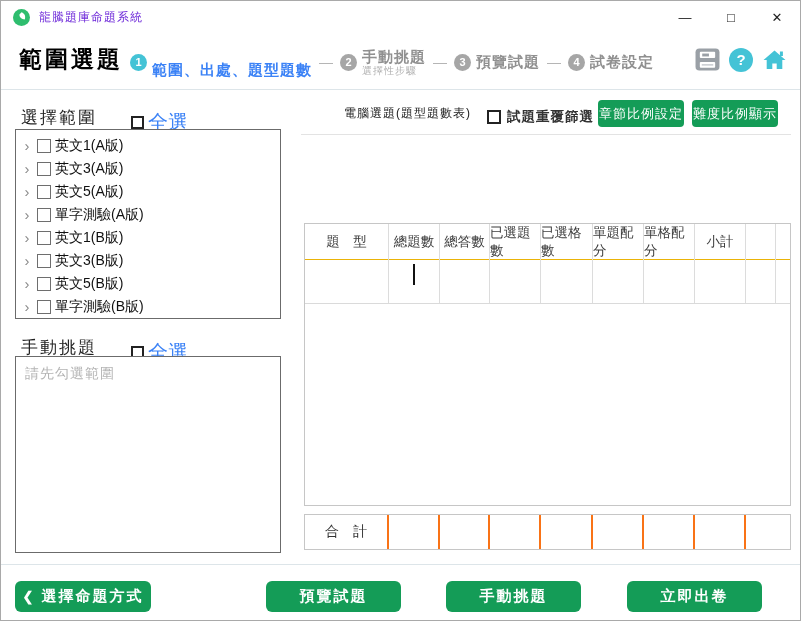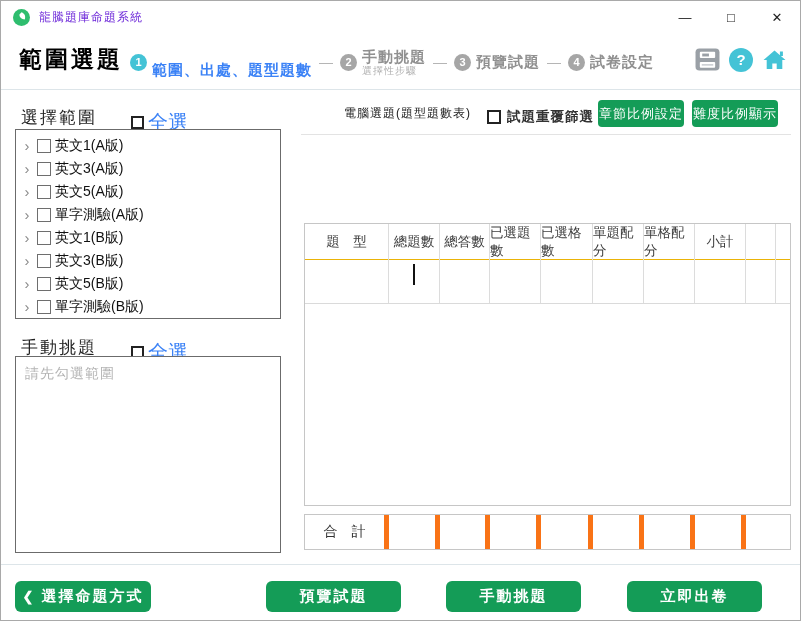--- a/index.html
+++ b/index.html
@@ -54,21 +54,21 @@
   .btn-order { position:absolute; left:300px; top:188px; width:113px; height:24px; background:#9d9d9d; color:#fff; font-size:13.5px; letter-spacing:1px; border:none; border-radius:8px; display:flex; align-items:center; justify-content:center; font-family:inherit; }
   .qtable { position:absolute; left:303px; top:222px; width:487px; height:283px; border:1px solid #c6c6c6; background:#fff; }
   .qrow { display:grid; grid-template-columns:84px 51px 50px 51px 52px 51px 51px 51px 30px auto; }
   .qrow.head { height:36px; border-bottom:1px solid #eab308; }
   .qrow.entry { height:44px; border-bottom:1px solid #dadada; }
   .qcell { border-right:1px solid #dcdcdc; display:flex; align-items:center; justify-content:center; font-size:13.5px; color:#3c3c3c; position:relative; }
   .qcell:last-child { border-right:none; }
   .caret { position:absolute; left:24px; top:4px; width:2px; height:21px; background:#111; }
   .ftable { position:absolute; left:303px; top:513px; width:487px; height:36px; border:1px solid #c6c6c6; background:#fff; }
   .frow { display:grid; grid-template-columns:84px 51px 50px 51px 52px 51px 51px 51px auto; height:100%; }
-  .fcell { border-right:5px solid #f97316; display:flex; align-items:center; justify-content:center; font-size:14px; color:#333; }
+  .fcell { border-right:2px solid #f97316; display:flex; align-items:center; justify-content:center; font-size:14px; color:#333; }
   .fcell:last-child { border-right:none; }
   
   .btn-big { position:absolute; top:580px; height:31px; background:#149c57; color:#fff; border:none; border-radius:6px; font-size:15px; font-weight:bold; letter-spacing:2px; display:flex; align-items:center; justify-content:center; gap:6px; font-family:inherit; }
   .chev { font-size:13px; font-weight:bold; }
 </style>
 </head>
 <body>
 
 <div class="window">
 

